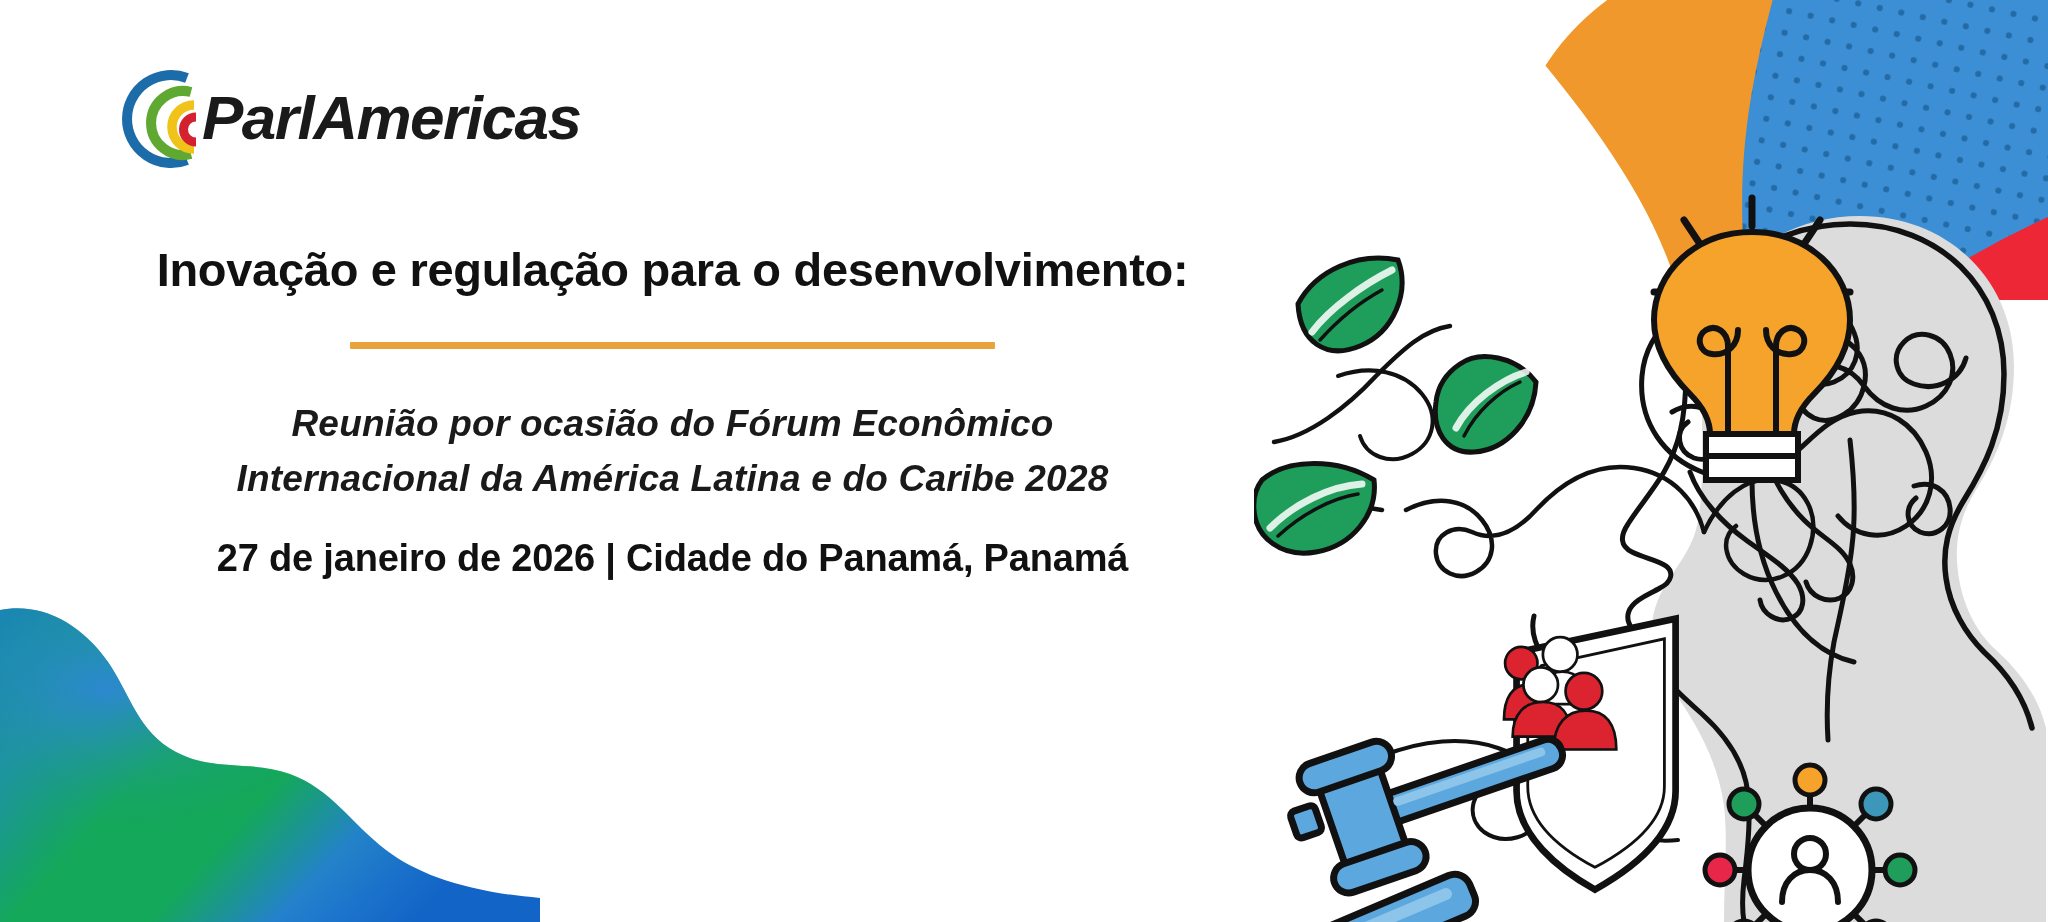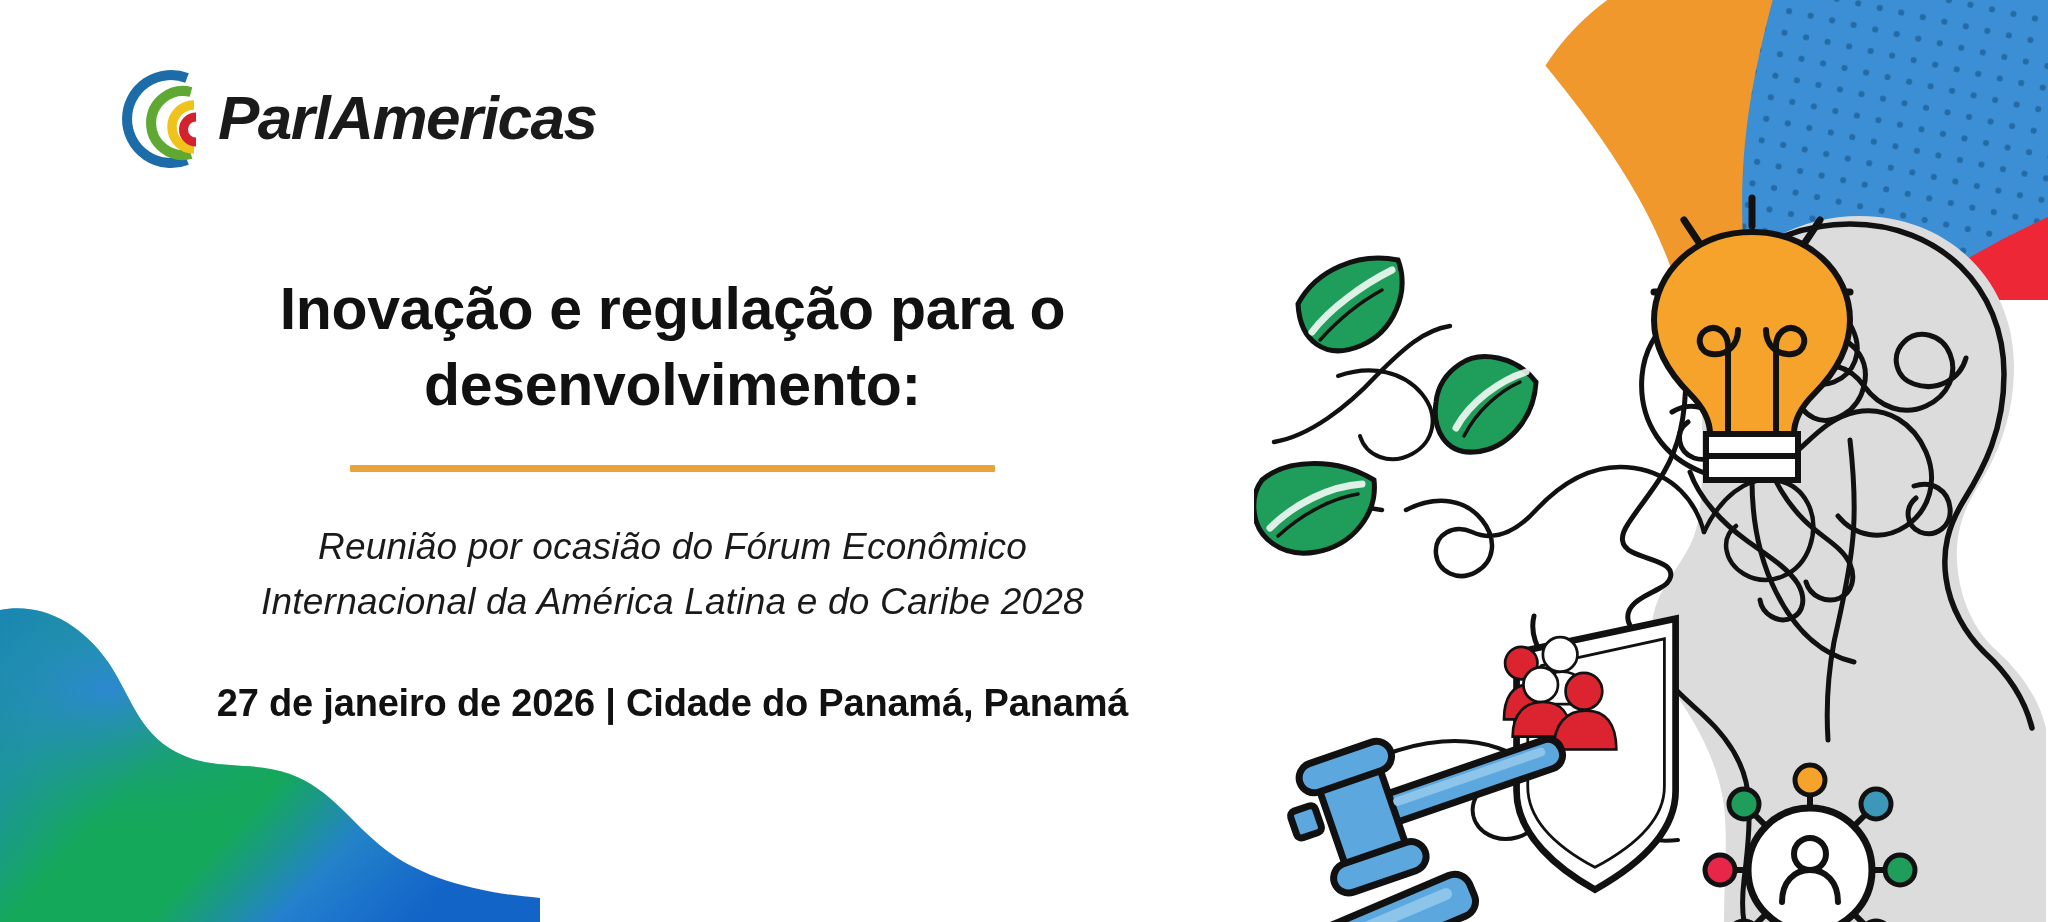--- a/index.html
+++ b/index.html
@@ -14,70 +14,69 @@
   }
 
   
   .deco { position:absolute; pointer-events:none; }
   #deco-top-right { top:0; right:0; width:600px; height:300px; }
   #deco-bottom-left { bottom:0; left:0; width:540px; height:330px; }
 
   
   #logo-block {
     position:absolute; left:88px; top:48px;
-    display:flex; align-items:center; gap:20px;
+    display:flex; align-items:center; gap:4px;
   }
   #logo-mark { width:116px; height:140px; flex:0 0 auto; }
   #logo-wordmark {
     font-family:"Liberation Sans", sans-serif;
     font-weight:bold; font-style:italic;
     font-size:62px; letter-spacing:-1.5px;
     color:#1a1a1a; line-height:1;
     margin-left:-6px;
   }
 
   
   #text-column {
     position:absolute; left:0; top:240px;
     width:1345px;
     text-align:center;
   }
   #event-title {
     font-family:"Liberation Sans Narrow","Liberation Sans", sans-serif;
     font-weight:bold;
-    font-size:59px;
+    font-size:47px;
     line-height:1.28;
     color:#111111;
     letter-spacing:-0.3px;
     padding:0 120px;
-    margin-top:32px;
   }
   #event-title .tline { display:block; }
 
   #divider-wrap { display:flex; justify-content:center; margin-top:42px; }
   #title-divider {
     width:645px; height:7px;
     background:#E8A33D;
     border-radius:1px;
   }
 
   #event-subtitle {
     margin-top:48px;
     font-family:"Liberation Sans Narrow","Liberation Sans", sans-serif;
     font-style:italic;
-    font-weight:normal;
+    font-weight:bold;
     font-size:37px;
     line-height:1.48;
     color:#1a1a1a;
     letter-spacing:0.2px;
   }
   #event-subtitle .sline { display:block; }
 
   #event-datelocation {
-    margin-top:52px;
+    margin-top:30px;
     font-family:"Liberation Sans Narrow","Liberation Sans", sans-serif;
     font-weight:bold;
     font-size:38px;
     color:#111111;
     letter-spacing:-0.2px;
   }
 
   
   #illustration {
     position:absolute;

